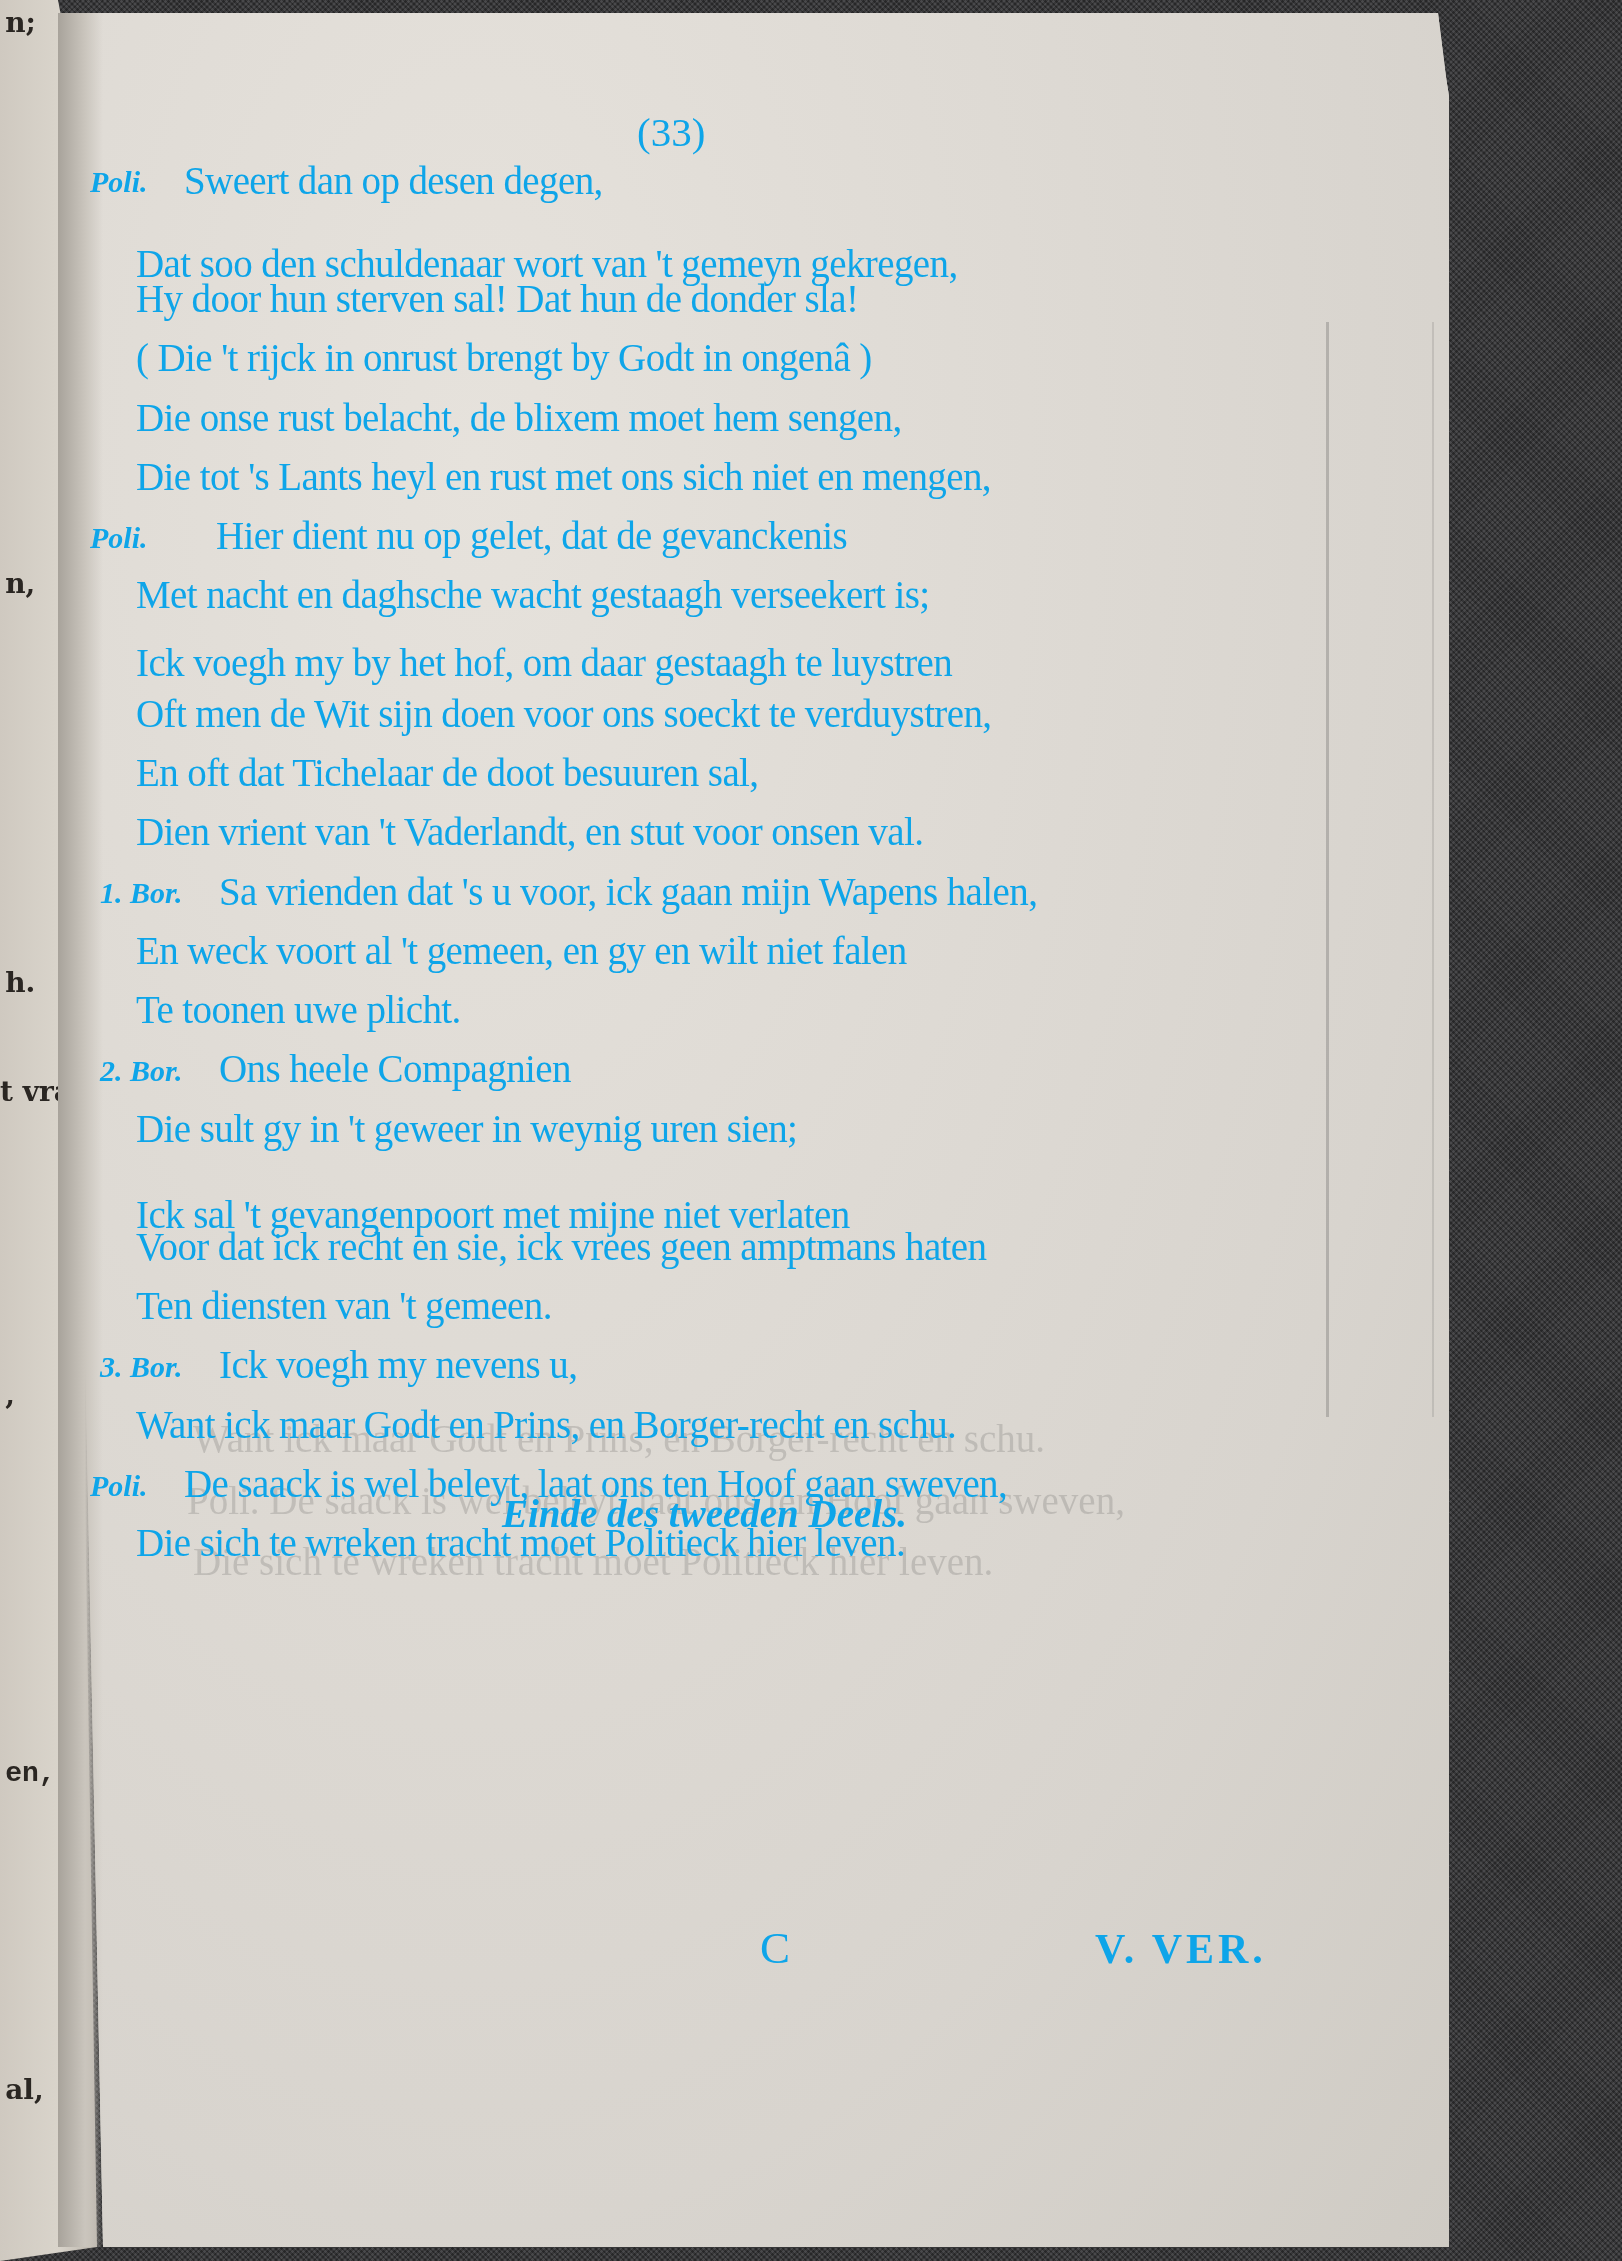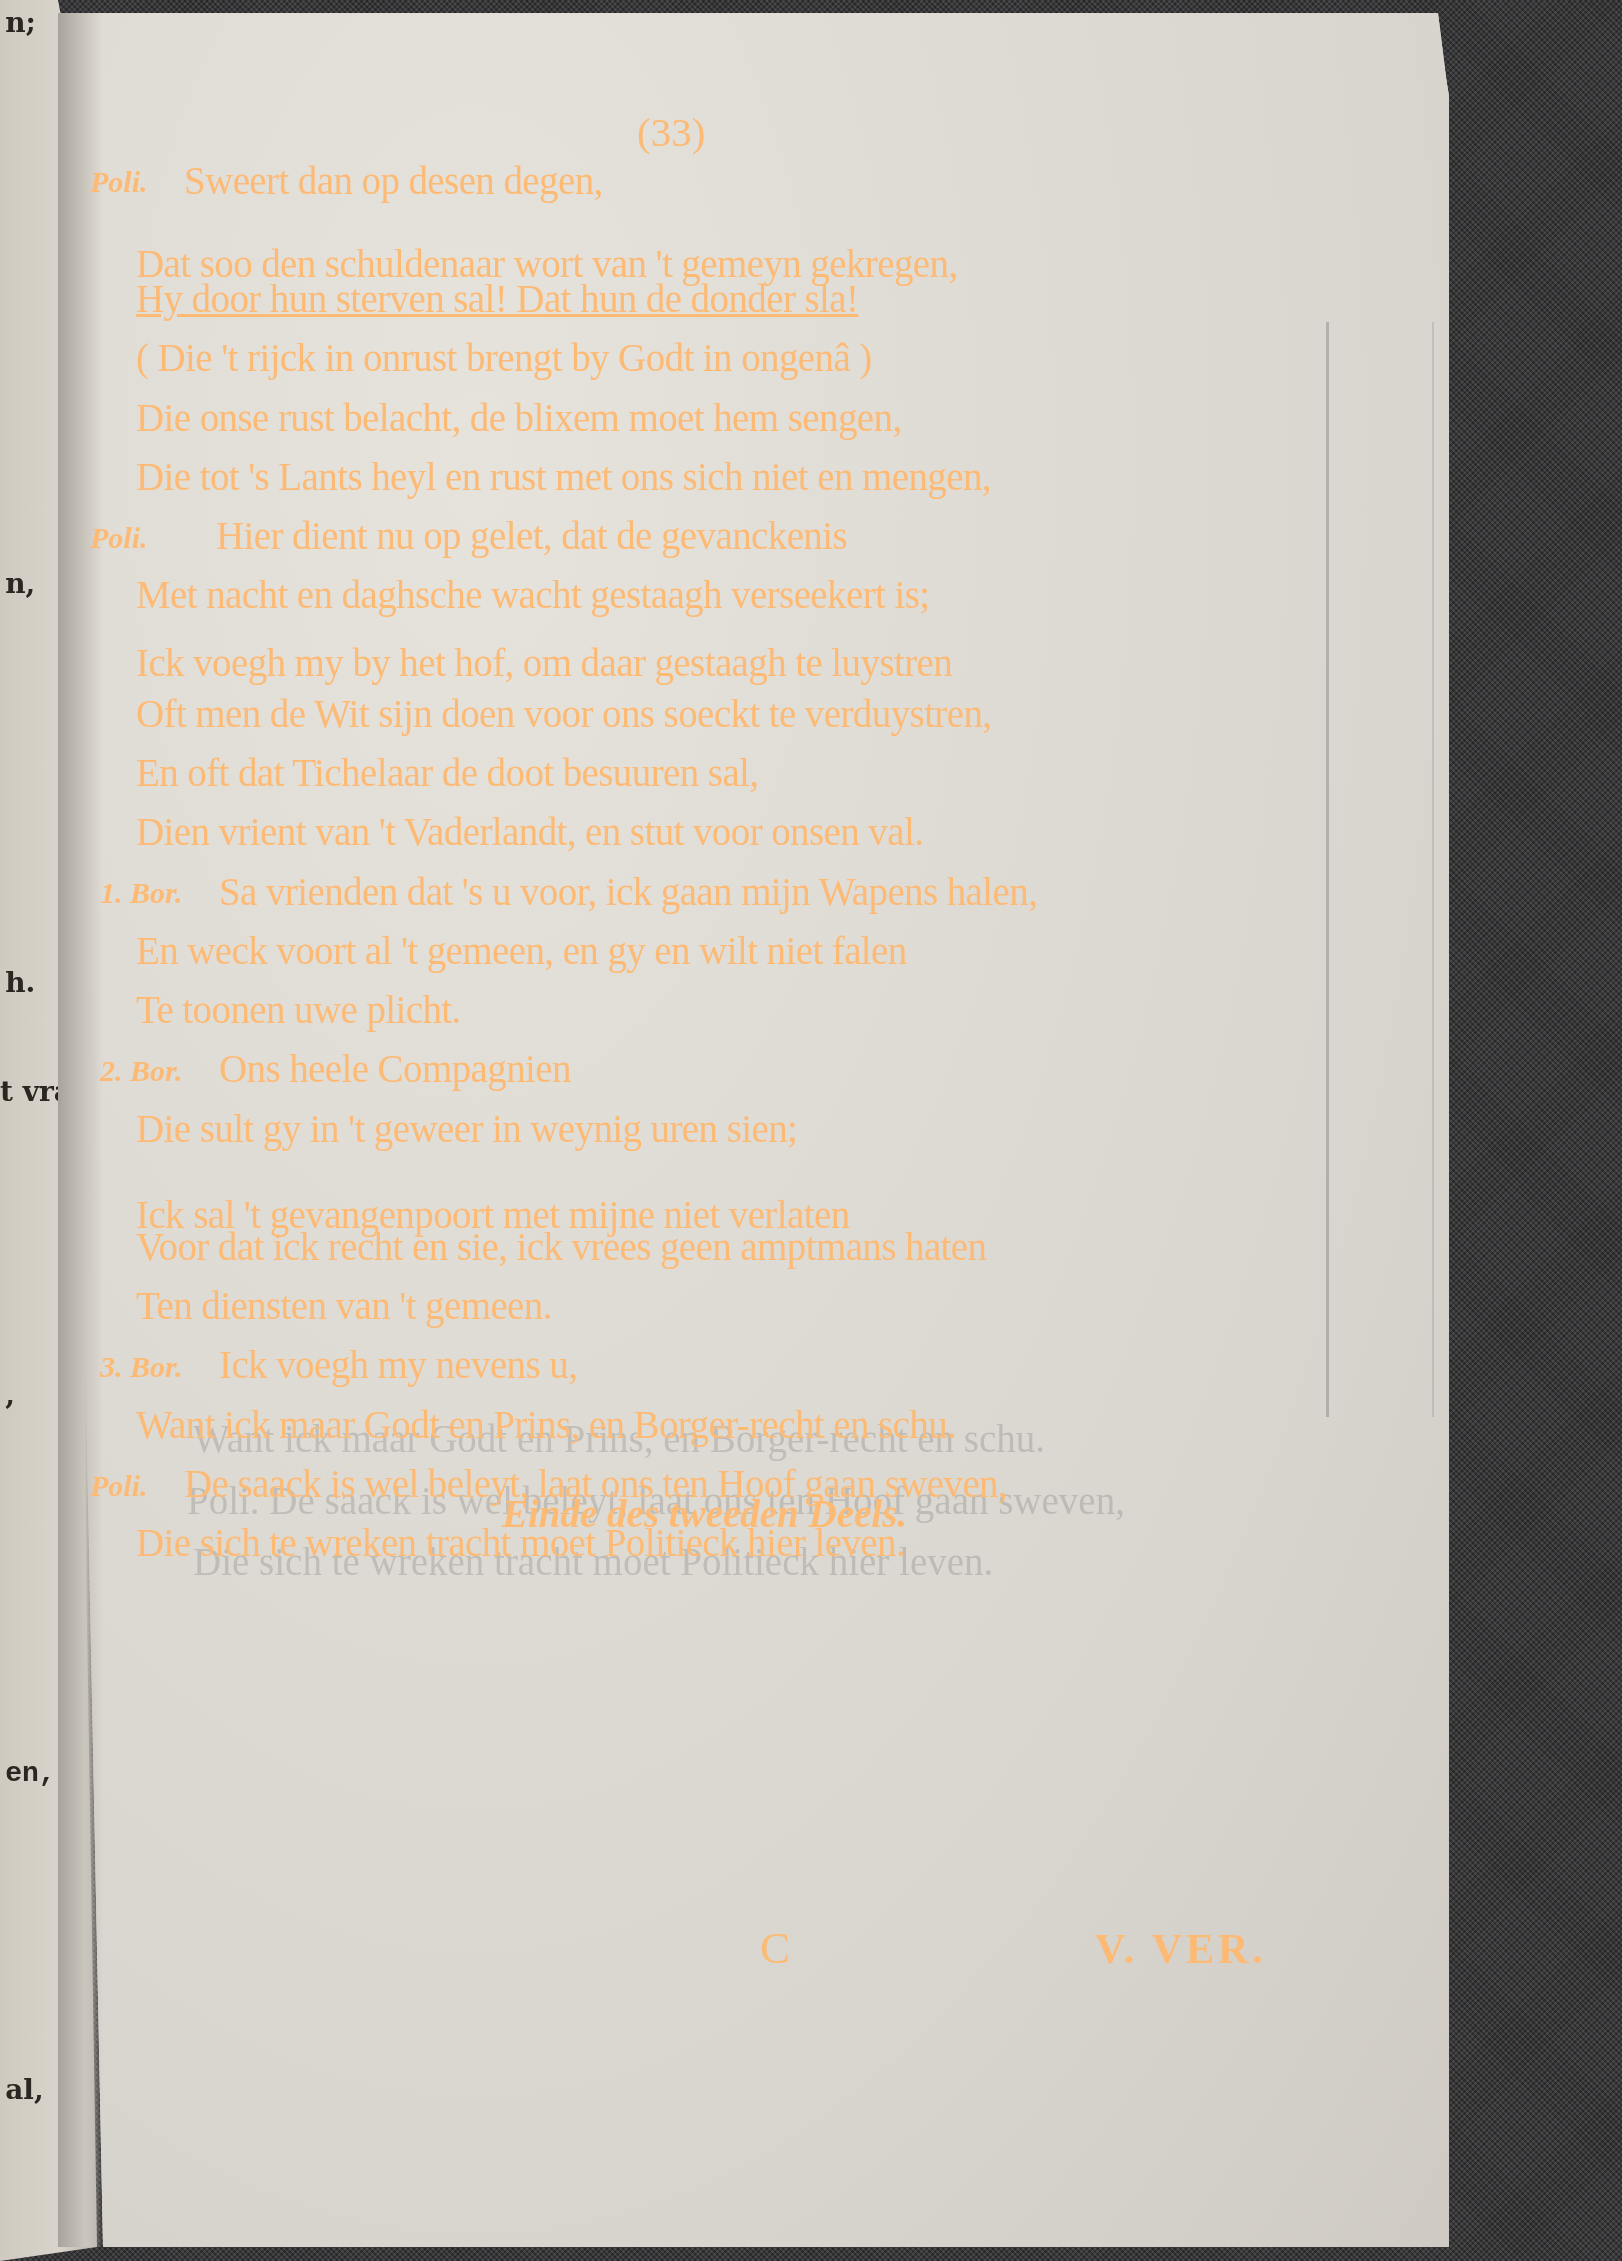--- a/index.html
+++ b/index.html
@@ -27,21 +27,21 @@
     }
     .gutter {
       position:absolute; left:58px; top:13px; width:45px; height:2234px;
       background:linear-gradient(90deg,#a8a39b 0%,#cac5bd 60%,rgba(0,0,0,0) 100%);
     }
     .bleed {
       position:absolute; left:1326px; top:322px; width:103px; height:1095px;
       border-left:3.9px solid rgba(70,70,70,0.25); border-right:2.6px solid rgba(70,70,70,0.15);
     }
     .text {
-      position:absolute; color:#fdba74; font-family:"Liberation Serif", serif;
+      position:absolute; color:#0ea5e9; font-family:"Liberation Serif", serif;
     }
     .page-num { left:637px; top:108px; font-size:41px; }
     .line { position:absolute; font-size:39px; white-space:nowrap; letter-spacing:-0.6px; }
     .spk { position:absolute; font-size:30px; font-style:italic; font-weight:bold; white-space:nowrap; }
     .end { position:absolute; left:502px; top:1491px; font-size:39px; font-style:italic; font-weight:bold; }
     .sig { position:absolute; left:760px; top:1922px; font-size:45px; }
     .catch { position:absolute; left:1095px; top:1925px; font-size:42px; font-weight:bold; letter-spacing:3.9px; }
     .ghost { position:absolute; color:rgba(60,60,60,0.18); font-size:39px; white-space:nowrap; font-family:"Liberation Serif", serif; }
   </style>
 </head>
@@ -67,21 +67,21 @@
     <div class="ghost" style="left: 187px; top: 1478px;">Poli. De saack is wel beleyt, laat ons ten Hoof gaan sweven,</div>
     <div class="ghost" style="left: 193px; top: 1539px;">Die sich te wreken tracht moet Politieck hier leven.</div>
   </div>
 
 <div class="text page-num">(33)</div>
 
 <div id="lines">
     <div class="text spk" style="left: 90px; top: 165px;">Poli.</div>
     <div class="text line" style="left: 184px; top: 158px;">Sweert dan op desen degen,</div>
     <div class="text line" style="left: 136px; top: 217px; margin-top: 24px;">Dat soo den schuldenaar wort van 't gemeyn gekregen,</div>
-    <div class="text line" style="left: 136px; top: 276px; text-decoration: underline;">Hy door hun sterven sal! Dat hun de donder sla!</div>
+    <div class="text line" style="left: 136px; top: 276px;">Hy door hun sterven sal! Dat hun de donder sla!</div>
     <div class="text line" style="left: 136px; top: 335px;">( Die 't rijck in onrust brengt by Godt in ongenâ )</div>
     <div class="text line" style="left: 136px; top: 395px;">Die onse rust belacht, de blixem moet hem sengen,</div>
     <div class="text line" style="left: 136px; top: 454px;">Die tot 's Lants heyl en rust met ons sich niet en mengen,</div>
     <div class="text spk" style="left: 90px; top: 521px;">Poli.</div>
     <div class="text line" style="left: 194px; top: 513px; margin-left: 22px;">Hier dient nu op gelet, dat de gevanckenis</div>
     <div class="text line" style="left: 136px; top: 572px;">Met nacht en daghsche wacht gestaagh verseekert is;</div>
     <div class="text line" style="left: 136px; top: 632px; margin-top: 8px;">Ick voegh my by het hof, om daar gestaagh te luystren</div>
     <div class="text line" style="left: 136px; top: 691px;">Oft men de Wit sijn doen voor ons soeckt te verduystren,</div>
     <div class="text line" style="left: 136px; top: 750px;">En oft dat Tichelaar de doot besuuren sal,</div>
     <div class="text line" style="left: 136px; top: 809px;">Dien vrient van 't Vaderlandt, en stut voor onsen val.</div>

